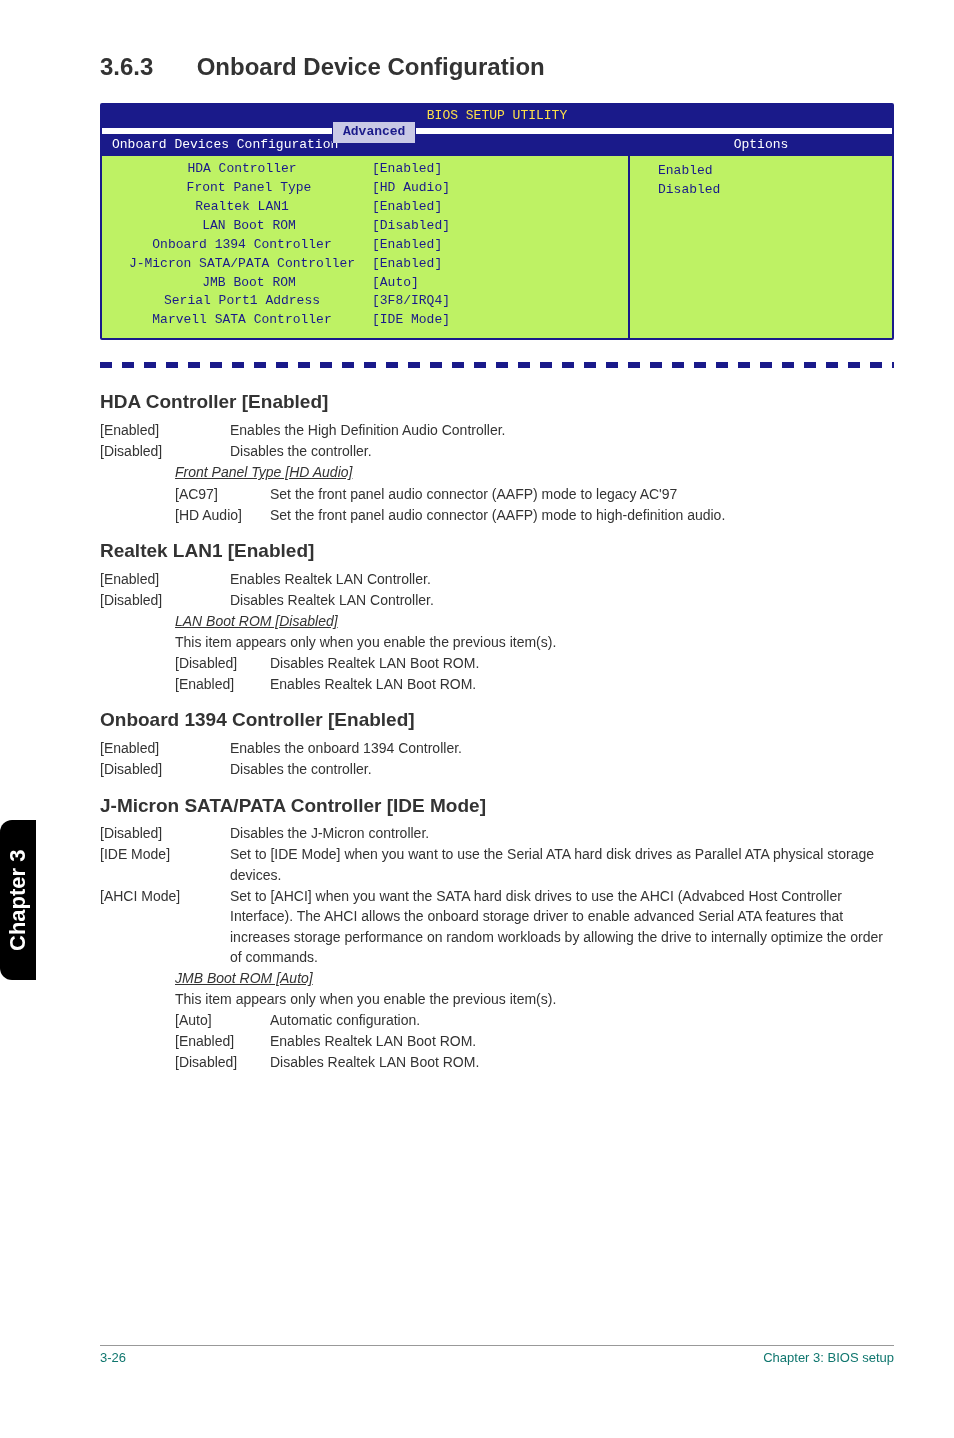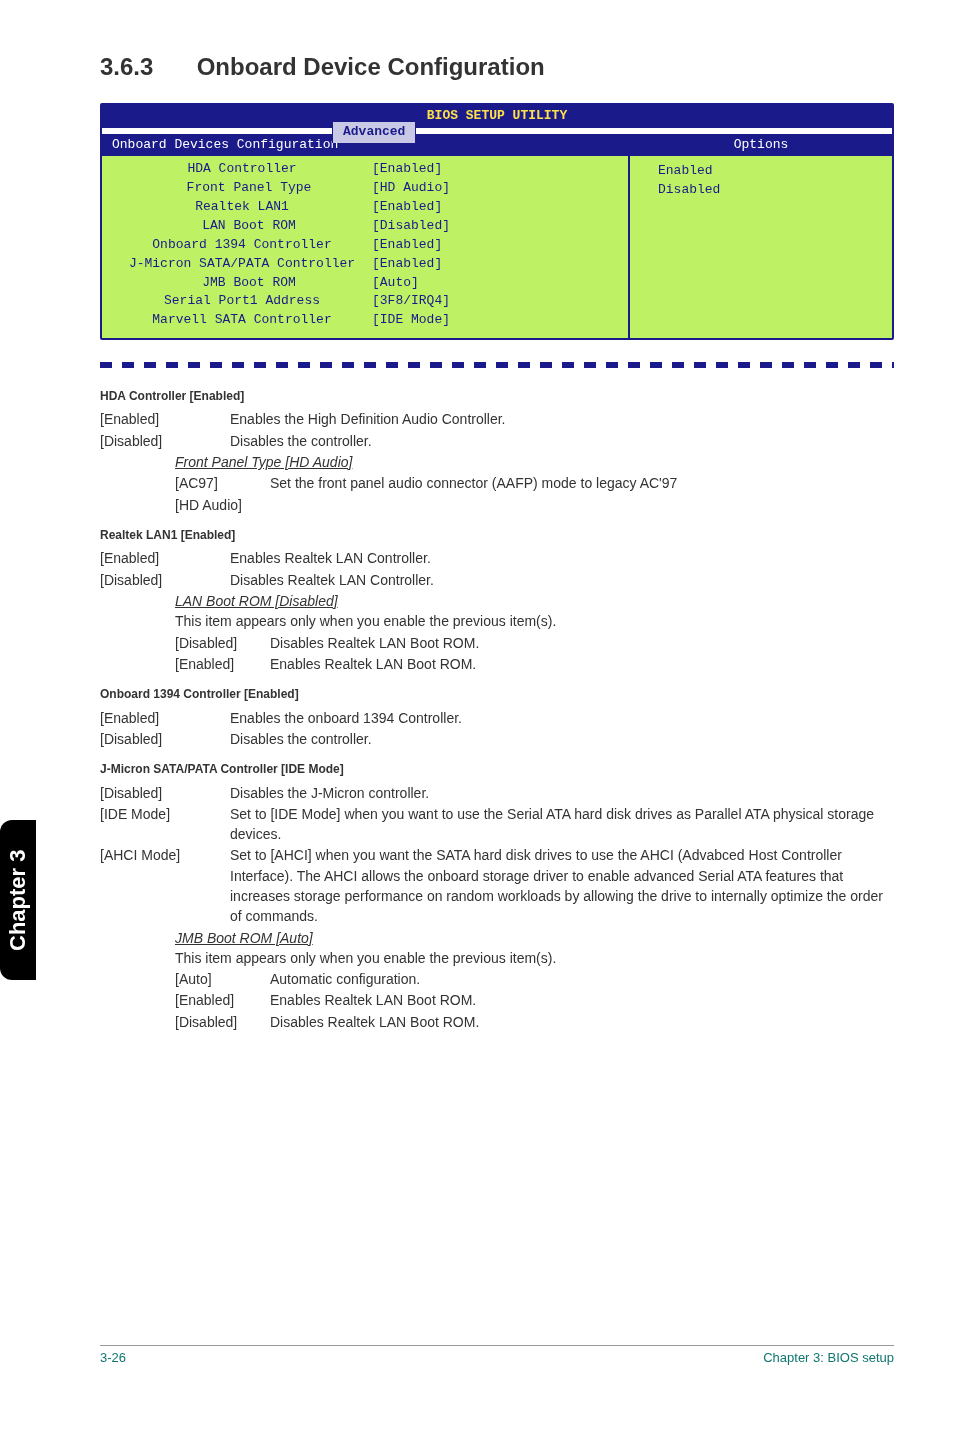--- a/index.html
+++ b/index.html
@@ -10,36 +10,36 @@
     margin: 0 auto;
     position: relative;
     color: #333;
     font-size: 14px;
     line-height: 1.45;
   }
   .page { padding: 50px 60px 40px 100px; position: relative; min-height: 1398px; }
   h2.section { font-size: 24px; font-weight: bold; margin-bottom: 18px; }
   h2.section .num { display: inline-block; width: 90px; }
   .bios-box { border: 2px solid #1a1a8a; border-radius: 2px; margin-bottom: 24px; font-family: "Courier New", monospace; font-size: 13px; overflow: visible; position: relative; }
-  .bios-title { background: #1a1a8a; color: #fde04a; text-align: center; font-weight: bold; padding: 2px 0; position: relative; }
+  .bios-title { background: #1a1a8a; color: #fde04a; text-align: center; font-weight: normal; padding: 2px 0; position: relative; }
   .bios-tab { position: absolute; left: 230px; top: 16px; background: #c9c9e6; color: #1a1a8a; padding: 1px 10px; border: 1px solid #1a1a8a; border-bottom: none; z-index: 2; font-weight: bold;}
   .bios-body { display: flex; background: #bef264; margin-top: 6px;}
   .bios-left { flex: 1; padding: 0; }
   .bios-subhead { background: #1a1a8a; color: #fff; padding: 2px 10px; margin: 0; }
   .bios-rows { padding: 4px 10px 8px 10px; color: #1a1a8a; }
   .bios-row { display: flex; text-align: center; }
   .bios-row .lbl { flex: 0 0 260px; white-space: pre; }
   .bios-row .val { color: #1a1a8a; }
   .indent1 { padding-left: 14px; }
   .bios-right { width: 264px; padding: 0; border-left: 2px solid #1a1a8a; }
   .opt-head { background: #1a1a8a; color: #fff; text-align: center; padding: 2px 0; }
   .opt-body { padding: 6px 28px; color: #1a1a8a; }
   .dashes { height: 6px; background-image: repeating-linear-gradient(to right, #1a1a8a 0 12px, transparent 12px 22px); margin: -2px 0 20px 0; }
 
-  h3.sub { font-size: 12px; font-weight: bold; margin: 12px 0 4px 0; }
+  h3.sub { font-size: 19px; font-weight: bold; margin: 12px 0 4px 0; }
   .def-row { display: flex; margin: 1px 0; }
   .def-row .k { flex: 0 0 130px; }
   .def-row .v { flex: 1; }
   .u { text-decoration: underline; }
   .indent-block { margin-left: 75px; margin-bottom: 8px; }
   .indent-block .def-row .k { flex: 0 0 95px; }
   .indent-block2 { margin-left: 75px; margin-bottom: 8px; }
   .indent-block2 .def-row .k { flex: 0 0 95px; }
   .wide-val .k { flex: 0 0 130px; }
   .wide-val .v { flex: 1; }
@@ -138,20 +138,21 @@
       <div class="v">Disables the controller.</div>
     </div>
   <div class="indent-block">
     <div class="u" style="font-style: italic;">Front Panel Type [HD Audio]</div>
     <div class="def-row">
         <div class="k">[AC97]</div>
         <div class="v">Set the front panel audio connector (AAFP) mode to legacy AC'97</div>
       </div>
     <div class="def-row">
         <div class="k">[HD Audio]</div>
+        <div class="v">Set the front panel audio connector (AAFP) mode to high-definition audio.</div>
       </div>
   </div>
 
   <h3 class="sub">Realtek LAN1 [Enabled]</h3>
   <div class="def-row">
       <div class="k">[Enabled]</div>
       <div class="v">Enables Realtek LAN Controller.</div>
     </div>
   <div class="def-row">
       <div class="k">[Disabled]</div>

